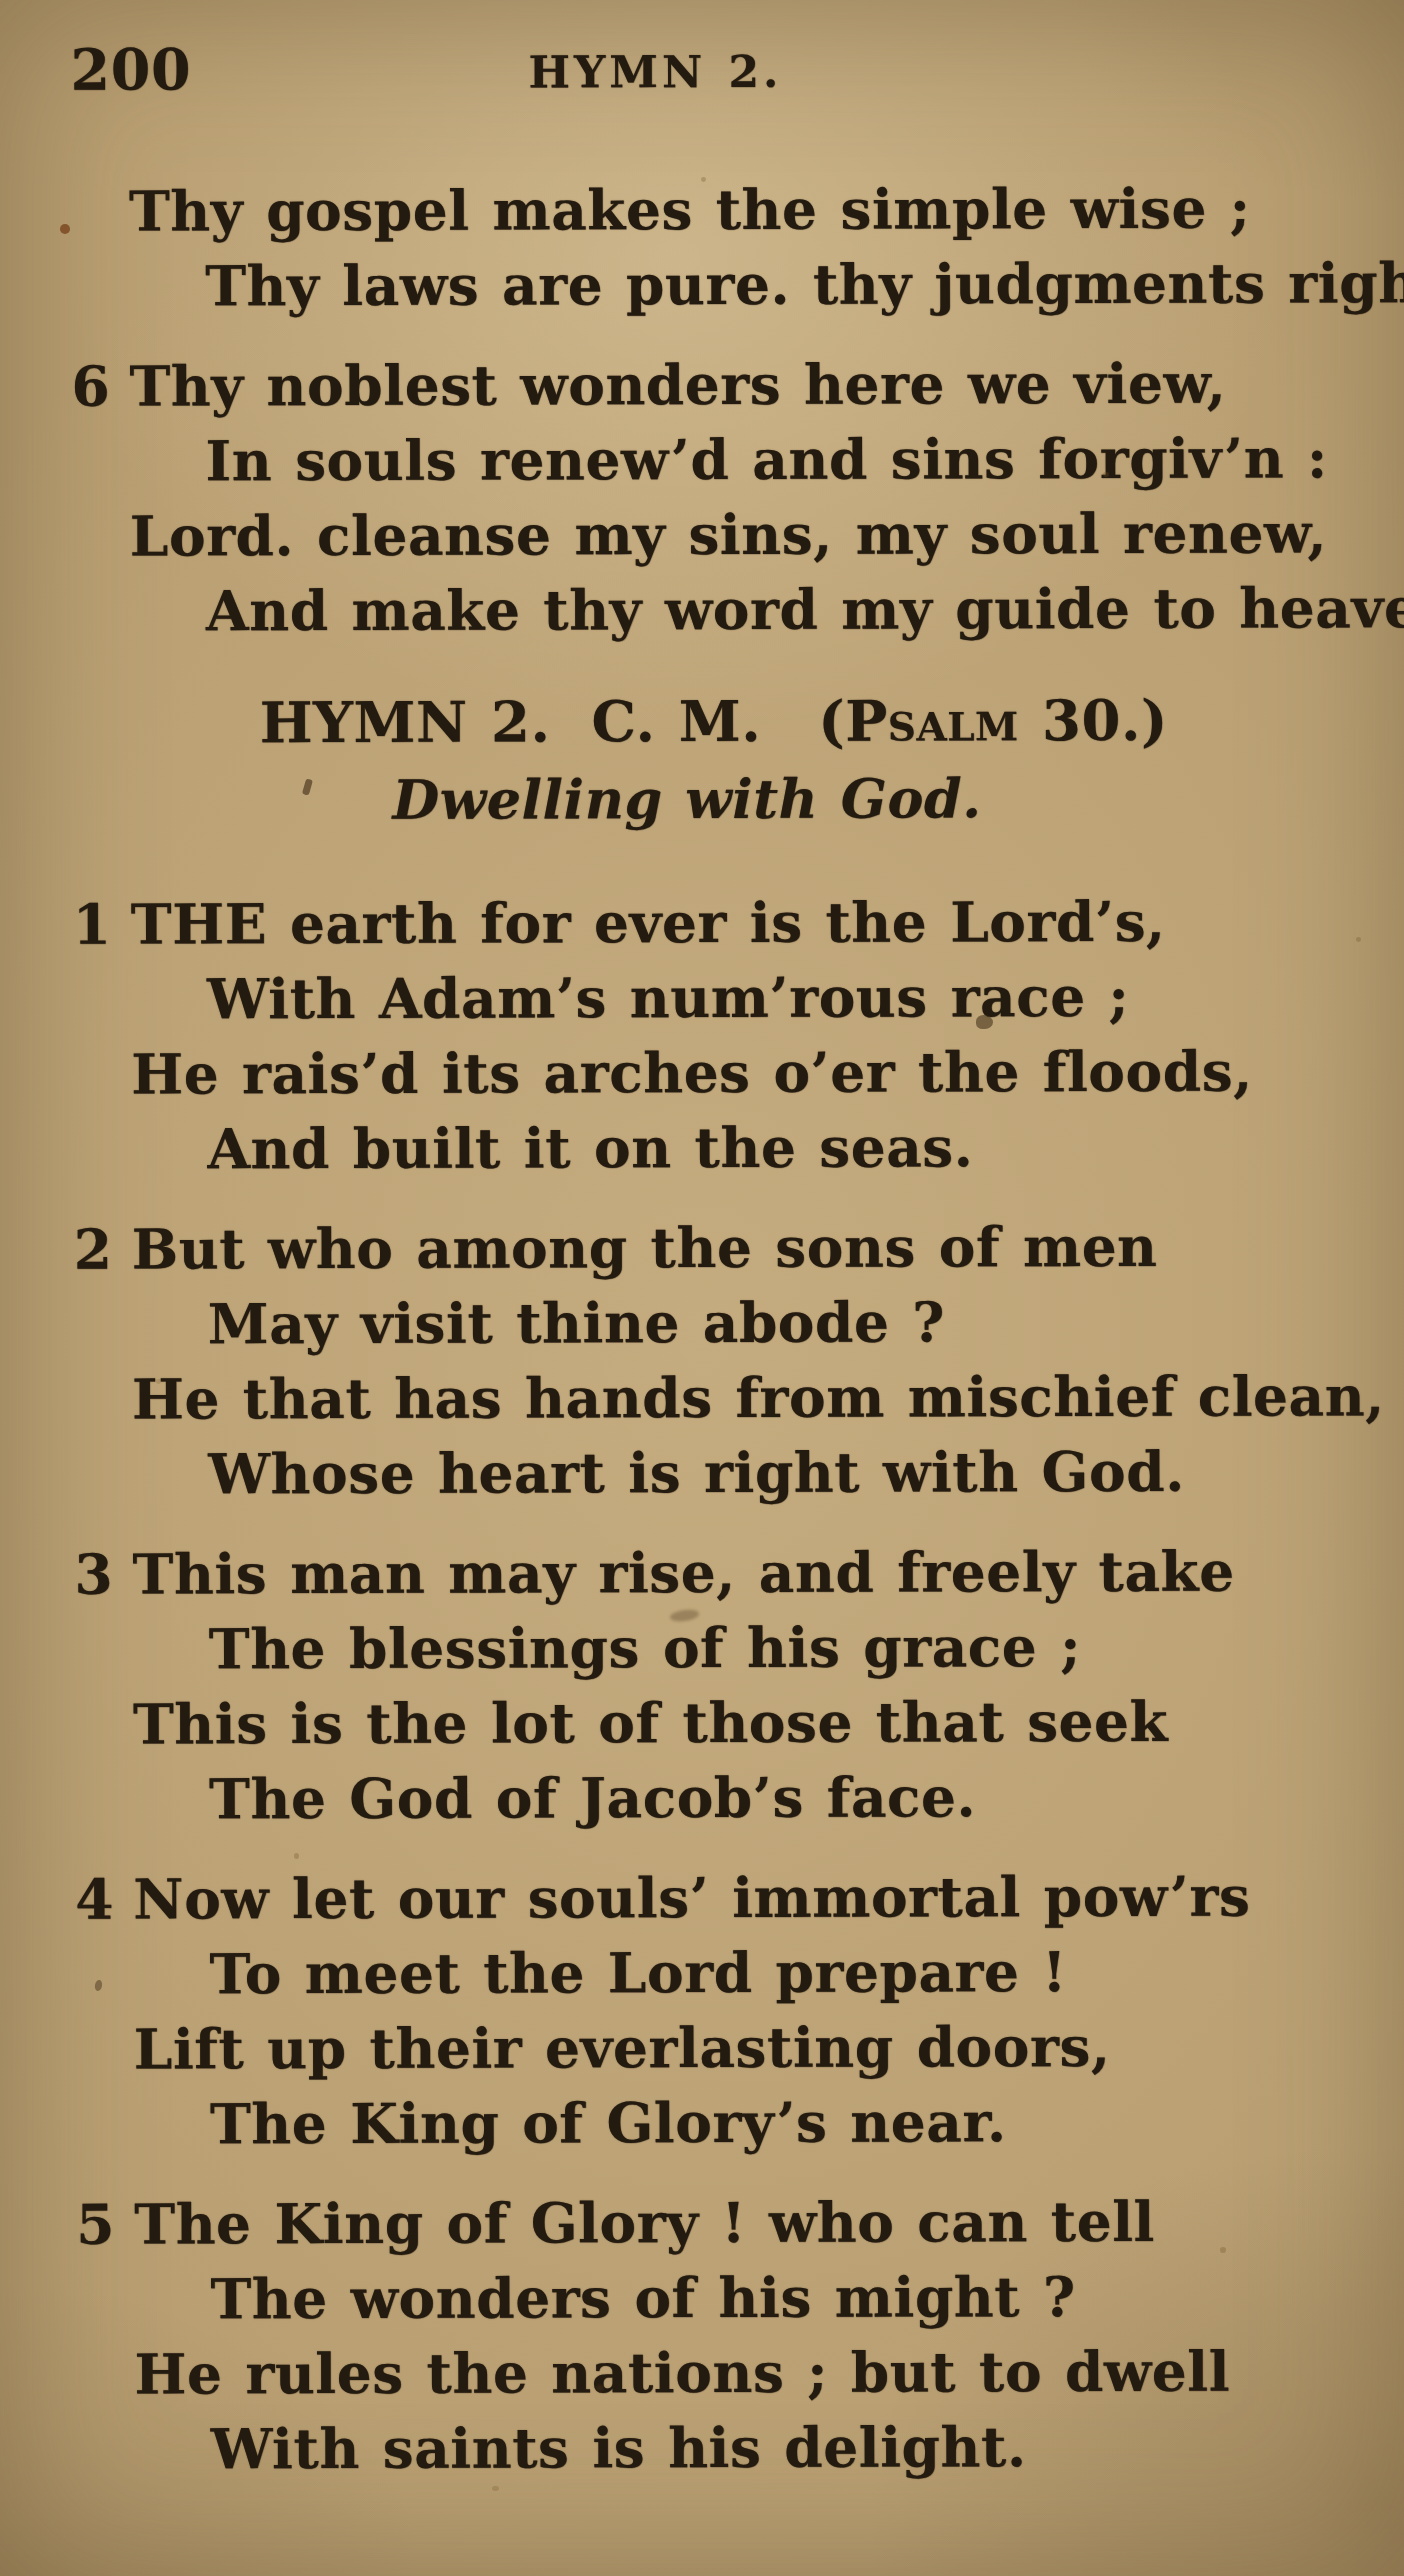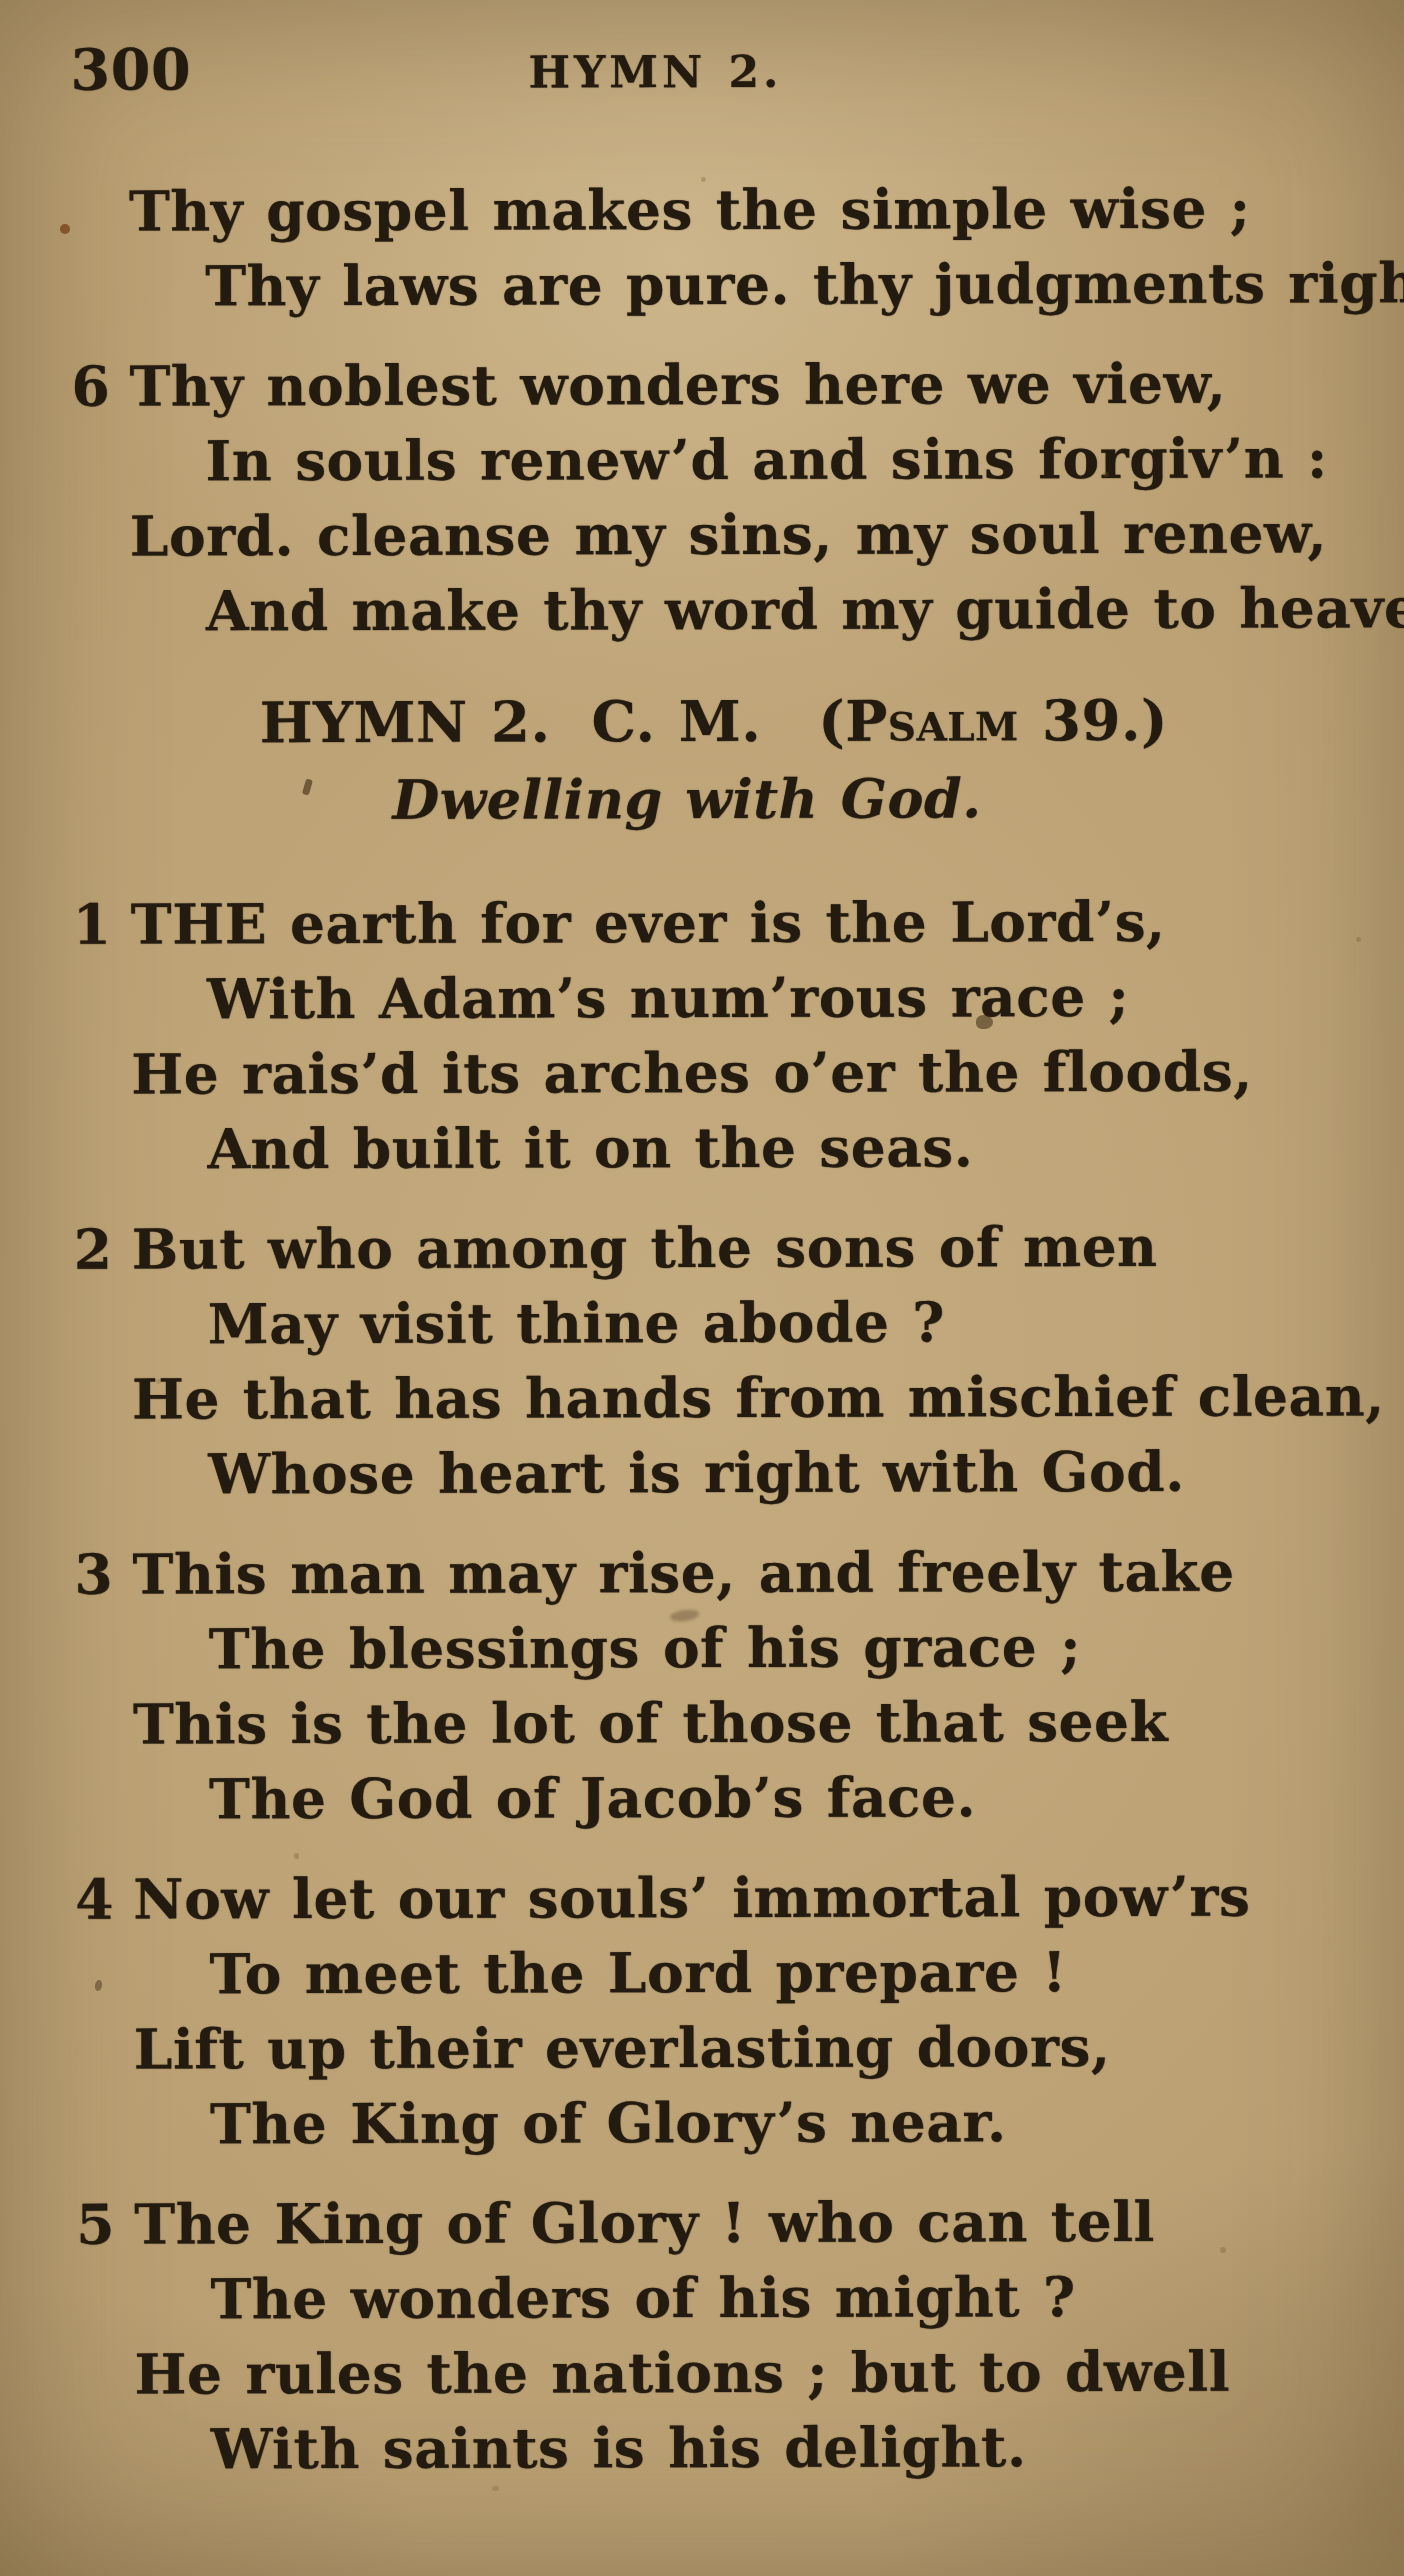--- a/index.html
+++ b/index.html
@@ -62,39 +62,39 @@
   .sp8{left:156px;top:1379px;width:4.9px;height:4.9px;opacity:0.22;}
 </style>
 </head>
 <body>
 
 <div class="page">
 
   <div class="content ink">
 
     <div class="header">
-      <span class="page-num">300</span>
+      <span class="page-num">200</span>
       <span class="running-title">HYMN 2.</span>
     </div>
 
     <div class="stanza stanza-fragment">
       <div class="line i0">Thy gospel makes the simple wise ;</div>
       <div class="line i1">Thy laws are pure. thy judgments right:</div>
     </div>
 
     <div class="stanza verse">
       <span class="vnum">6</span>
       <div class="line i0">Thy noblest wonders here we view,</div>
       <div class="line i1">In souls renew’d and sins forgiv’n :</div>
       <div class="line i0">Lord. cleanse my sins, my soul renew,</div>
       <div class="line i1">And make thy word my guide to heaven.</div>
     </div>
 
     <div class="heading">
-      <span>HYMN 2.</span><span class="hsep1"></span><span>C. M.</span><span class="hsep2"></span><span class="smallcaps">(Psalm 39.)</span>
+      <span>HYMN 2.</span><span class="hsep1"></span><span>C. M.</span><span class="hsep2"></span><span class="smallcaps">(Psalm 30.)</span>
     </div>
 
     <div class="subtitle">Dwelling with God.</div>
 
     <div class="verses">
 
       <div class="stanza verse">
         <span class="vnum">1</span>
         <div class="line i0">THE earth for ever is the Lord’s,</div>
         <div class="line i1">With Adam’s num’rous race ;</div>

